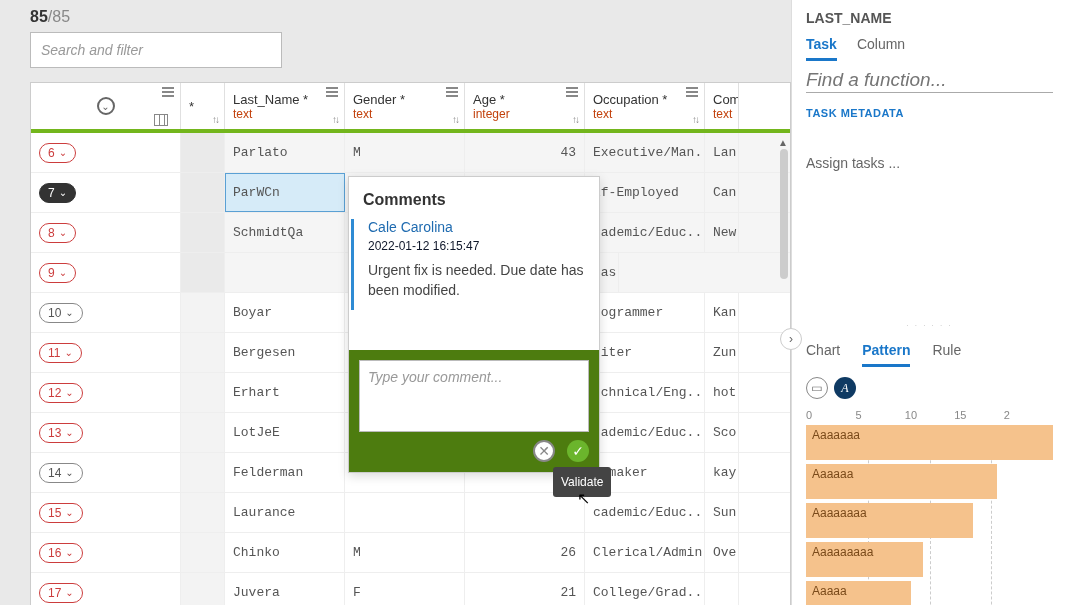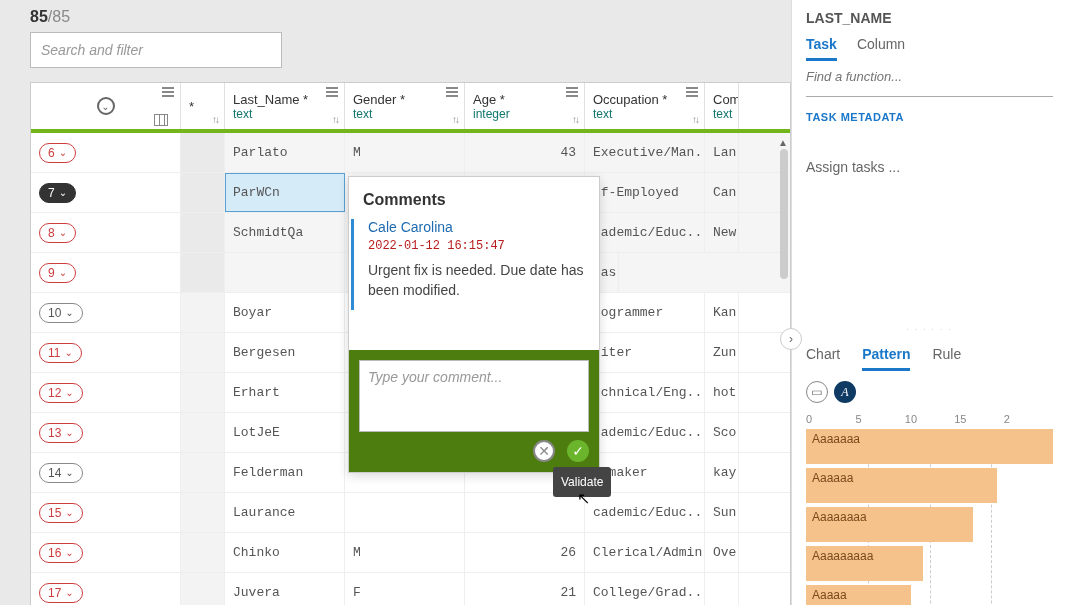--- a/index.html
+++ b/index.html
@@ -19,21 +19,21 @@
 .gcol { position: relative; border-right: 1px solid #e0e0e0; display: flex; flex-direction: column; justify-content: center; padding: 4px 8px; }
 .col-idx { width: 150px; align-items: center; }
 .col-star { width: 44px; }
 .col-last { width: 120px; }
 .col-gender { width: 120px; }
 .col-age { width: 120px; }
 .col-occ { width: 120px; }
 .col-comp { width: 34px; overflow: hidden; }
 
 .gcol .title { font-size: 13px; white-space: nowrap; }
-.gcol .type { font-size: 12px; color: #0f766e; }
+.gcol .type { font-size: 12px; color: #c2410c; }
 .gcol .burger { position: absolute; top: 4px; right: 6px; width: 12px; height: 10px; border-top: 2px solid #888; border-bottom: 2px solid #888; }
 .gcol .burger::before { content: ""; position: absolute; top: 2px; left: 0; right: 0; border-top: 2px solid #888; }
 .gcol .sorter { position: absolute; bottom: 4px; right: 6px; font-size: 10px; color: #888; letter-spacing: -2px; }
 .chev-circle { width: 18px; height: 18px; border: 2px solid #666; border-radius: 50%; display: flex; align-items: center; justify-content: center; font-size: 10px; color: #666; }
 .table-icon { width: 14px; height: 12px; border: 1px solid #888; position: relative; margin-top: 3px; }
 .table-icon::before, .table-icon::after { content: ""; position: absolute; top: 0; bottom: 0; width: 1px; background: #888; }
 .table-icon::before { left: 4px; }
 .table-icon::after { left: 9px; }
 
 .grow { display: flex; height: 40px; border-bottom: 1px solid #eee; }
@@ -55,37 +55,37 @@
 .gray-row  { background: #f5f5f5; }
 .gray-row .cell-star { background: #eaeaea; }
 
 .scroll-ind { position: absolute; right: 2px; top: 58px; width: 8px; height: 130px; background: #ccc; border-radius: 4px; }
 .scroll-up { position: absolute; right: 2px; top: 58px; font-size: 10px; color: #666; }
 
 .comments-popup { position: absolute; top: 176px; left: 348px; width: 252px; background: #fff; border: 1px solid #ccc; box-shadow: 0 3px 10px rgba(0,0,0,.15); z-index: 10; }
 .comments-popup .chead { padding: 14px 14px 10px; font-size: 16px; font-weight: 600; }
 .comment-body { padding: 0 14px 10px; border-left: 3px solid #2e8bd4; margin-left: 2px; }
 .comment-body .author { color: #1f6bb0; font-size: 14px; }
-.comment-body .ts { color: #b91c1c; font-size: 12px; margin: 4px 0 8px; font-family: Liberation Mono, monospace; }
+.comment-body .ts { color: #0f172a; font-size: 12px; margin: 4px 0 8px; }
 .comment-body .txt { font-size: 14px; line-height: 1.4; color: #444; }
 .cfooter { background: #4d7c0f; padding: 10px; }
 .cinput { width: 100%; height: 72px; background: #fff; border: 1px solid #bbb; padding: 8px; color: #999; font-style: italic; font-size: 14px; }
 .cactions { display: flex; justify-content: flex-end; gap: 12px; margin-top: 8px; align-items: center; }
 .circle-btn { width: 22px; height: 22px; border-radius: 50%; display: flex; align-items: center; justify-content: center; cursor: pointer; font-size: 14px; }
 .circle-btn.cancel { border: 2px solid #888; color: #888; background: #fff; }
 .circle-btn.ok { background: #6bb52c; color: #fff; }
 .tip { position: absolute; background: #444; color: #fff; font-size: 12px; padding: 8px 8px; border-radius: 3px; top: 290px; left: 204px; }
 .cursor { position: absolute; top: 312px; left: 228px; font-size: 16px; color: #000; pointer-events: none; }
 
 .rhead { padding: 10px 14px 0; }
 .rhead .title { font-weight: 600; font-size: 14px; color: #555; }
 .rtabs { display: flex; gap: 20px; margin-top: 10px; font-size: 14px; }
 .rtabs .tab { padding-bottom: 6px; color: #666; cursor: pointer; }
 .rtabs .tab.active { color: #1a77c9; border-bottom: 3px solid #1a77c9; font-weight: 600; }
-.findfn { width: 100%; border: none; border-bottom: 1px solid #aaa; padding: 8px 0 12px; font-style: italic; color: #888; font-size: 13px; }
+.findfn { width: 100%; border: none; border-bottom: 1px solid #aaa; padding: 8px 0 1px; font-style: italic; color: #888; font-size: 19px; }
 .meta-label { font-size: 11px; color: #1a77c9; letter-spacing: .5px; margin-top: 14px; font-weight: 600; }
 .assign { margin: 14px 0 0; padding: 6px 14px; color: #666; }
 .divider { height: 1px; background: #ddd; margin: 6px 0; }
 .handle { text-align: center; color: #bbb; font-size: 8px; letter-spacing: 2px; margin-top: 130px; }
 .expand-chevron { position: absolute; left: -12px; top: 328px; width: 22px; height: 22px; background: #fff; border: 1px solid #ccc; border-radius: 50%; display: flex; align-items: center; justify-content: center; font-size: 12px; color: #666; }
 
 .rtabs2 { display: flex; gap: 22px; padding: 0 14px; margin-top: 14px; font-size: 14px; }
 .rtabs2 .tab { padding-bottom: 6px; color: #666; cursor: pointer; }
 .rtabs2 .tab.active { color: #1a77c9; border-bottom: 3px solid #1a77c9; font-weight: 600; }
 

